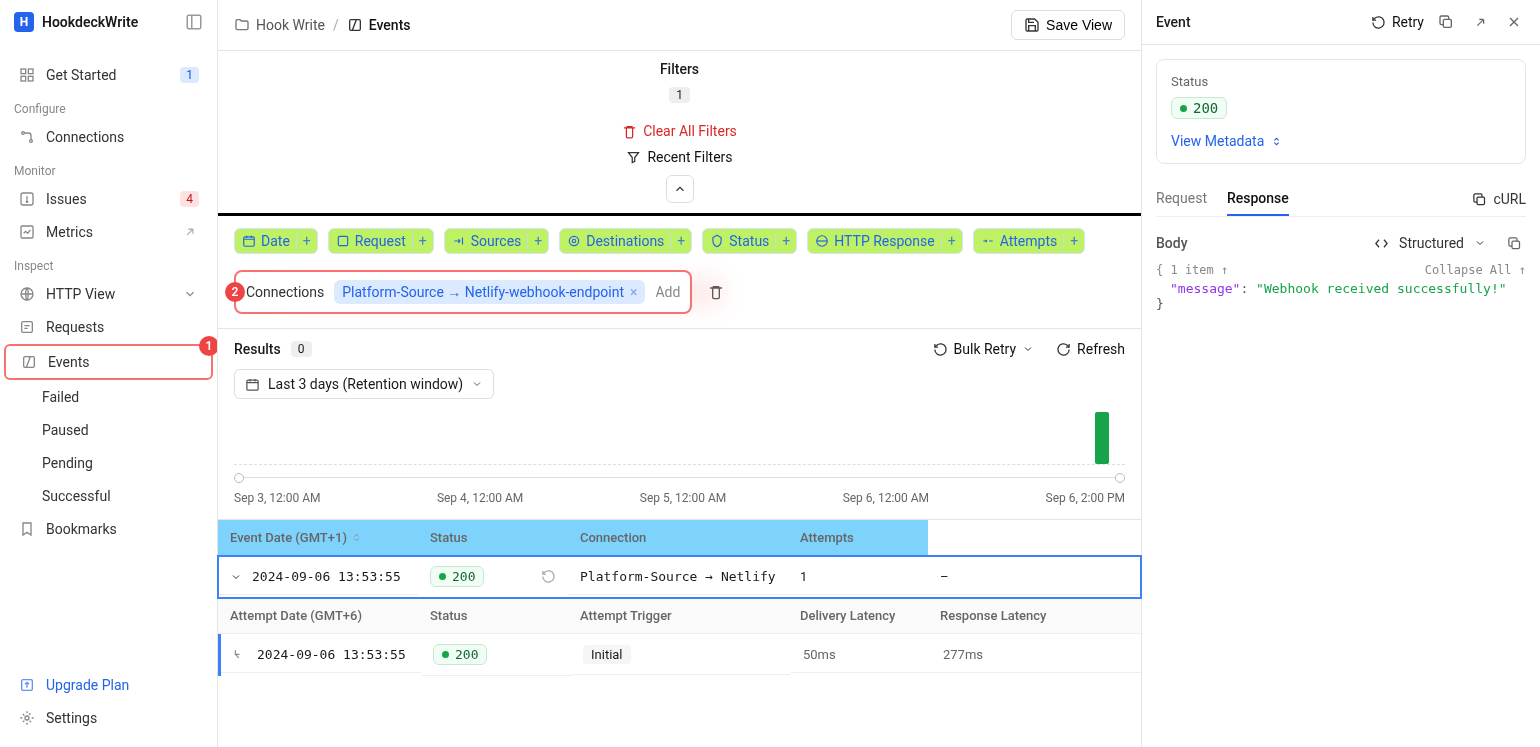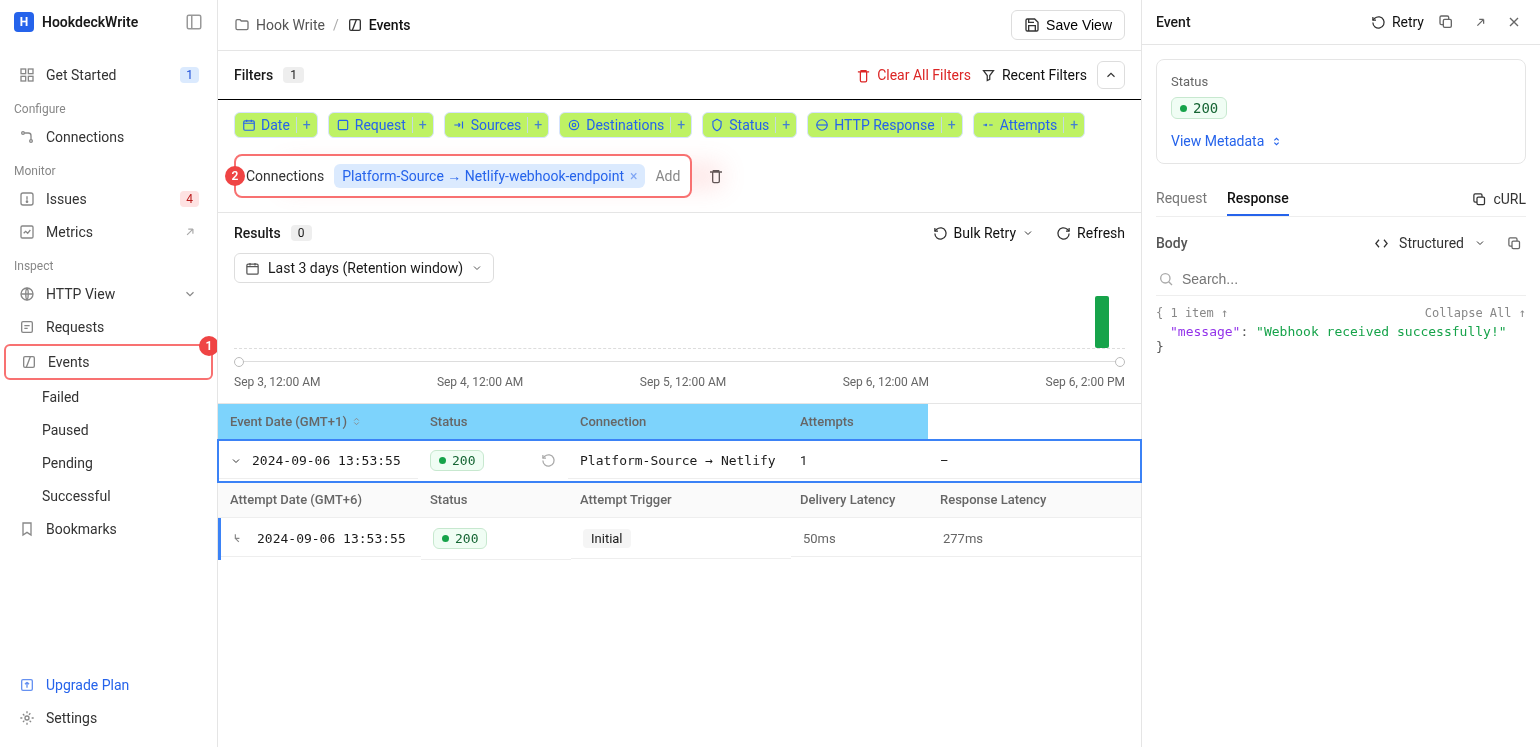--- a/index.html
+++ b/index.html
@@ -25,21 +25,21 @@
 .sidebar-footer .nav-item.upgrade { color: #2563eb; }
 
 .main { flex: 1; display: flex; flex-direction: column; border-right: 1px solid #e5e5e5; min-width: 0; }
 .topbar { display: flex; align-items: center; padding: 10px 16px; border-bottom: 1px solid #e5e5e5; gap: 8px; }
 .crumb { display: flex; align-items: center; gap: 6px; color: #555; }
 .crumb-sep { color: #aaa; }
 .crumb.cur { color: #111; font-weight: 500; }
 .topbar-spacer { flex: 1; }
 .btn-outline { border: 1px solid #ddd; background: #fff; border-radius: 6px; padding: 6px 12px; display: flex; align-items: center; gap: 6px; cursor: pointer; font-size: 14px; }
 
-.filters-row { display: flex; align-items: center; padding: 10px 16px; border-bottom: 1px solid #000000; gap: 10px; }
+.filters-row { display: flex; align-items: center; padding: 10px 16px; border-bottom: 3px solid #000000; gap: 10px; flex-direction: column; }
 .filters-label { font-weight: 500; }
 .count-badge { background: #eee; border-radius: 4px; padding: 1px 7px; font-size: 12px; }
 .flex-spacer { flex: 1; }
 .link-red { color: #dc2626; display: flex; align-items: center; gap: 6px; cursor: pointer; }
 .link-dark { color: #111; display: flex; align-items: center; gap: 6px; cursor: pointer; }
 .chev-btn { border: 1px solid #ddd; border-radius: 6px; width: 28px; height: 28px; display: flex; align-items: center; justify-content: center; cursor: pointer; }
 
 .filter-pills { display: flex; gap: 10px; padding: 12px 16px; flex-wrap: wrap; }
 .pill { display: flex; align-items: center; gap: 4px; border: 1px solid #d6e3ff; background: #bef264; color: #2563eb; border-radius: 6px; padding: 4px 6px; font-size: 14px; cursor: pointer; }
 .pill .pico { width: 16px; display: flex; align-items: center; justify-content: center; }
@@ -559,29 +559,20 @@
               <path d="M6 9l6 6 6-6"></path>
             </svg>
           <span class="icon-btn" style="margin-left:6px">
               <svg width="15" height="15" viewBox="0 0 24 24" fill="none" stroke="#333" stroke-width="2">
                 <rect x="8" y="8" width="12" height="12" rx="2"></rect>
                 <path d="M16 8V5a2 2 0 0 0-2-2H5a2 2 0 0 0-2 2v9a2 2 0 0 0 2 2h3"></path>
               </svg>
             </span>
         </div>
       </div>
-      <div class="search-wrap">
-        <span class="sico">
-            <svg width="16" height="16" viewBox="0 0 24 24" fill="none" stroke="#555" stroke-width="2">
-              <circle cx="11" cy="11" r="7"></circle>
-              <path d="M21 21l-5-5"></path>
-            </svg>
-          </span>
-        <input class="search-input" placeholder="Search..." style="">
-      </div>
       <div class="json-view">
         <div class="json-top">
           <span>{ 1 item ↑</span>
           <span style="cursor:pointer">Collapse All ↑</span>
         </div>
         <div style="padding-left:14px">
           <span class="json-key">"message"</span><span>: </span><span class="json-str">"Webhook received successfully!"</span>
         </div>
         <div>}</div>
       </div>

